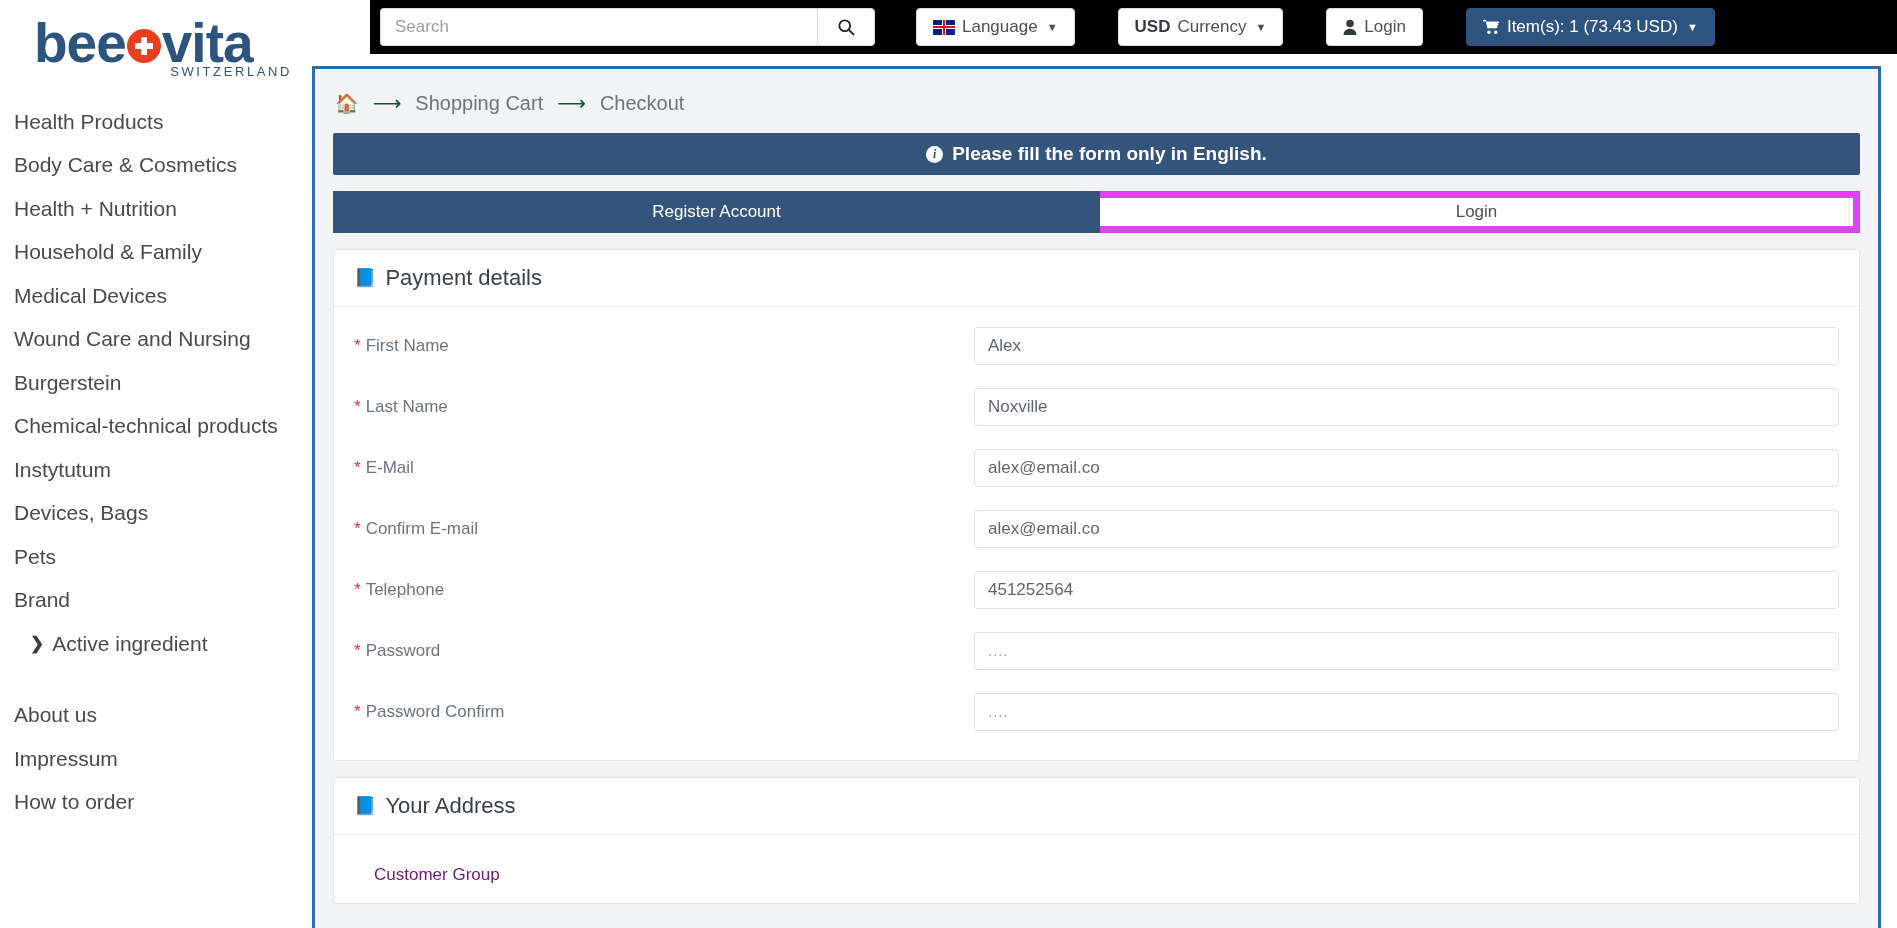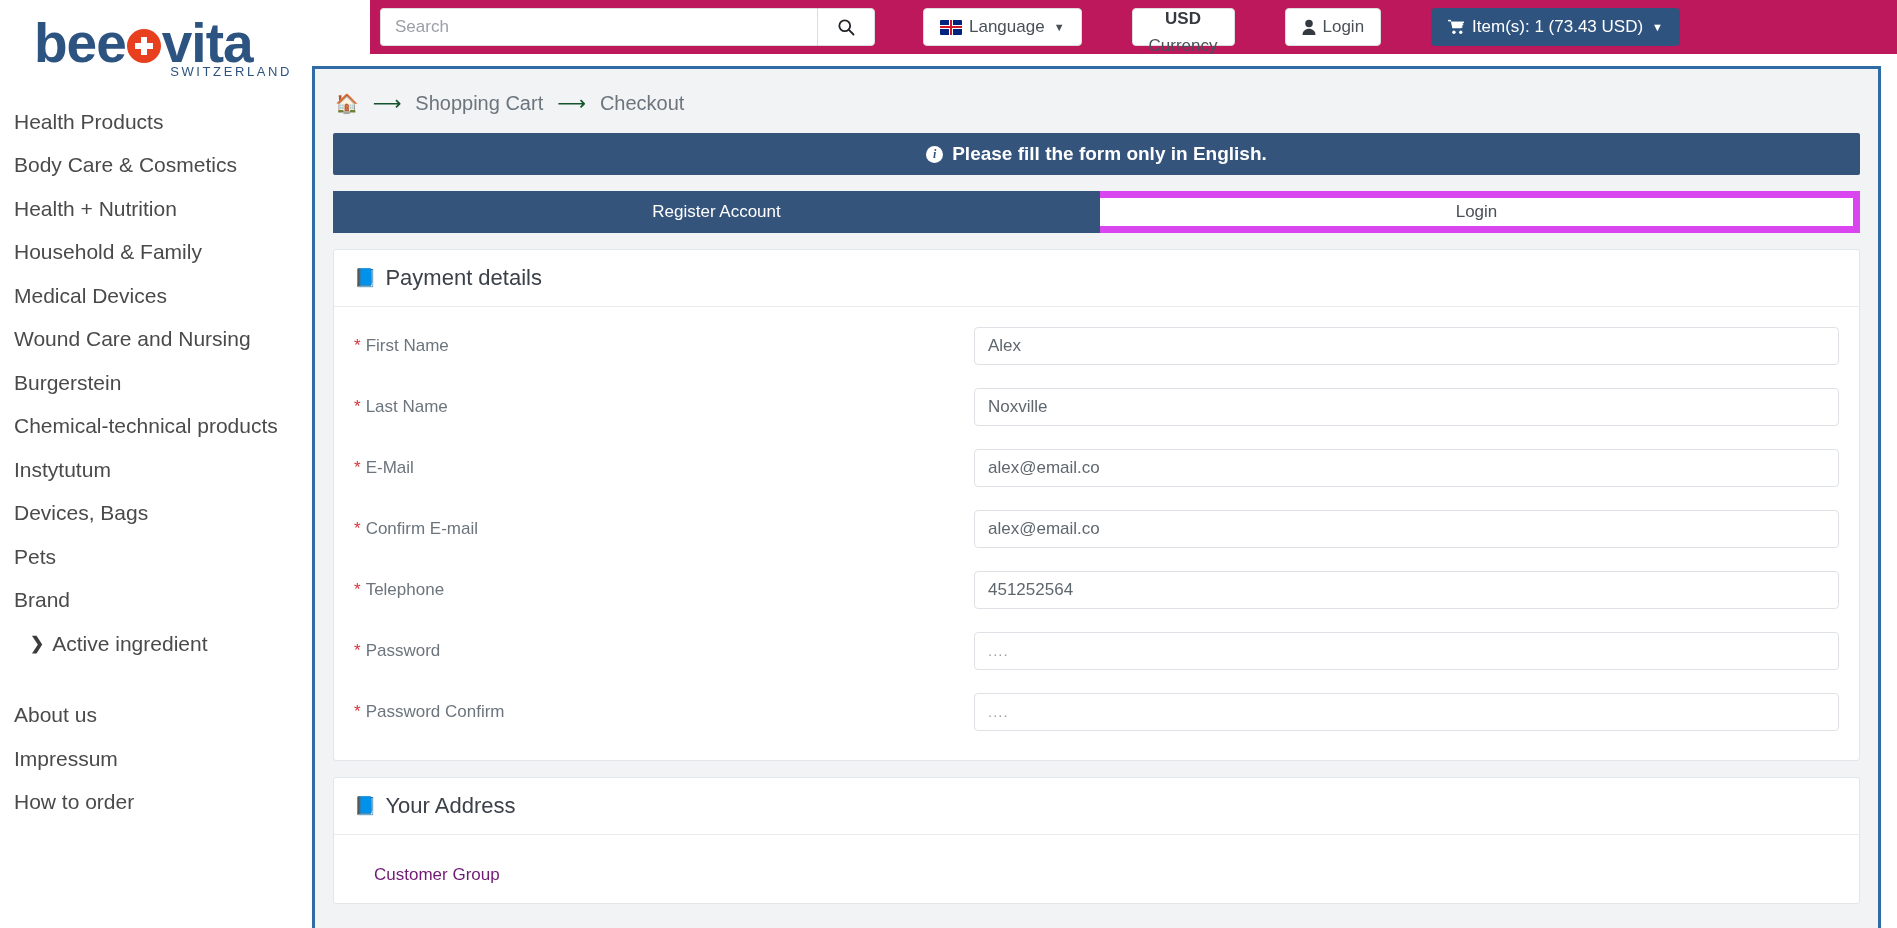--- a/index.html
+++ b/index.html
@@ -64,21 +64,21 @@
   }
   .nav-gap { height: 14px; }
   .nav-footer { padding-top: 14px; }
   .nav-footer .nav-item { font-size: 21px; color: #4a4a4a; text-align: right; }
 
   
   .right { flex: 1; height: 928px; position: relative; background: #fff; }
 
   .topbar {
     height: 54px; display: flex; align-items: center;
-    gap: 12px; padding: 0 16px 0 10px; background: #be185d;
+    gap: 5px; padding: 0 16px 0 10px; background: #000000;
   }
   .search-group {
     display: flex; height: 38px; width: 495px; margin-right: 36px;
   }
   .search-input {
     flex: 1; border: 1px solid #dcdcdc; border-right: none;
     border-radius: 4px 0 0 4px;
     padding: 0 14px; font-size: 17px; color: #343a40;
     background: #fff; outline: none;
     font-family: "Liberation Sans", sans-serif;
@@ -110,21 +110,21 @@
   }
   .flag i {
     position: absolute; left: 10px; top: 0; width: 2px; height: 15px;
     background: #cf142b; z-index: 2;
   }
   .flag u {
     position: absolute; left: 0; top: 6.5px; width: 22px; height: 2px;
     background: #cf142b; z-index: 2;
   }
   .caret-dn { font-size: 11px; margin-left: 2px; }
-  .mx { margin-left: 38px; flex-direction: column; }
+  .mx { margin-left: 38px; }
   .mx2 { margin-left: 38px; }
   .cart-btn {
     height: 38px; background: #2f537f; border: 1px solid #2f537f;
     border-radius: 4px; color: #fff; font-size: 17px;
     display: inline-flex; align-items: center; gap: 7px;
     padding: 0 16px; cursor: pointer; margin-left: 38px;
     white-space: nowrap; font-family: "Liberation Sans", sans-serif;
   }
 
   

